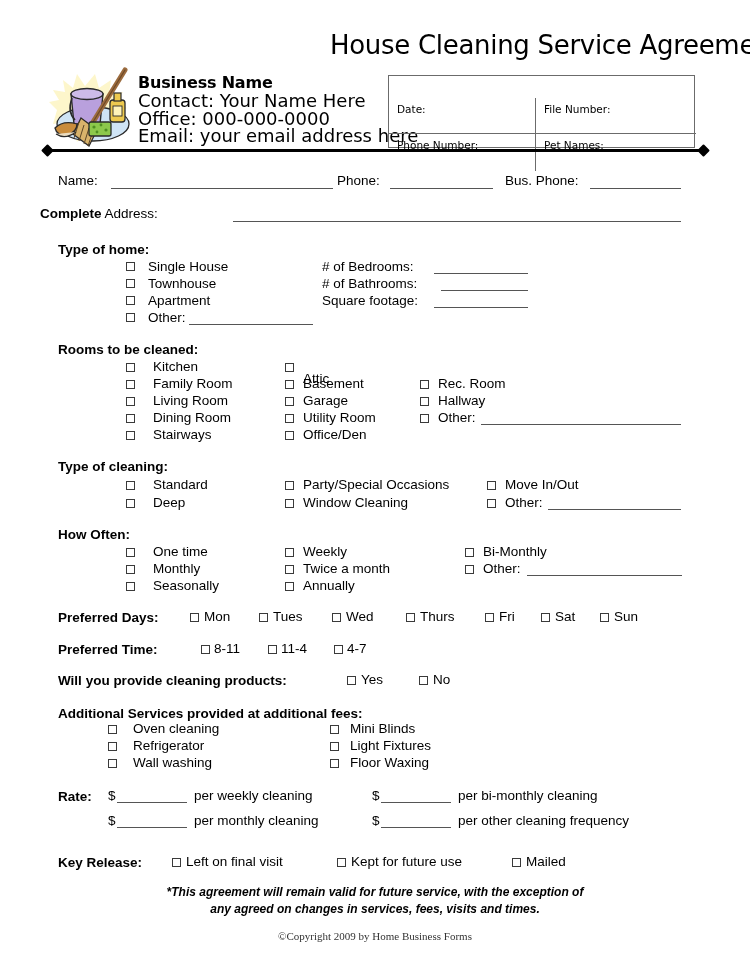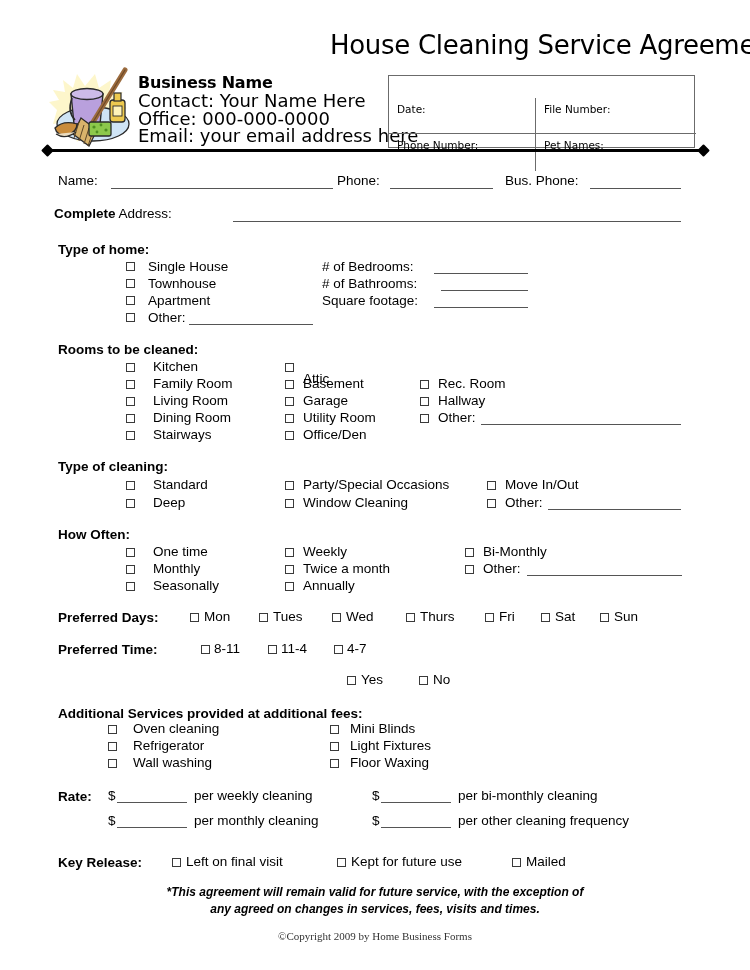--- a/index.html
+++ b/index.html
@@ -150,21 +150,21 @@
 
   <div class="t" style="left:58px;top:174px;">Name:</div>
   <div class="rule" style="left:111px;top:188px;width:222px;"></div>
 
   <div class="t" style="left:337px;top:174px;">Phone:</div>
   <div class="rule" style="left:390px;top:188px;width:103px;"></div>
 
   <div class="t" style="left:505px;top:174px;">Bus. Phone:</div>
   <div class="rule" style="left:590px;top:188px;width:91px;"></div>
 
-  <div class="t" style="left:54px;top:207px;">
+  <div class="t" style="left:40px;top:207px;">
     <span class="b">Complete</span><span> Address:</span>
   </div>
   <div class="rule" style="left:233px;top:221px;width:448px;"></div>
 
   <div class="sec" style="left:58px;top:242px;">Type of home:</div>
 
   <div class="cb" style="left:126px;top:262px;"></div>
   <div class="t" style="left:148px;top:260px;">Single House</div>
 
   <div class="cb" style="left:126px;top:279px;"></div>
@@ -277,20 +277,21 @@
 
   <div class="sec" style="left:58px;top:642px;">Preferred Time:</div>
 
   <div class="cb" style="left:201px;top:645px;"></div>
   <div class="t" style="left:214px;top:642px;">8-11</div>
   <div class="cb" style="left:268px;top:645px;"></div>
   <div class="t" style="left:281px;top:642px;">11-4</div>
   <div class="cb" style="left:334px;top:645px;"></div>
   <div class="t" style="left:347px;top:642px;">4-7</div>
 
+  <div class="sec" style="left:58px;top:673px;">Will you provide cleaning products:</div>
   <div class="cb" style="left:347px;top:676px;"></div>
   <div class="t" style="left:361px;top:673px;">Yes</div>
   <div class="cb" style="left:419px;top:676px;"></div>
   <div class="t" style="left:433px;top:673px;">No</div>
 
   <div class="sec" style="left:58px;top:706px;">Additional Services provided at additional fees:</div>
 
   <div class="cb" style="left:108px;top:725px;"></div>
   <div class="t" style="left:133px;top:722px;">Oven cleaning</div>
   <div class="cb" style="left:108px;top:742px;"></div>

